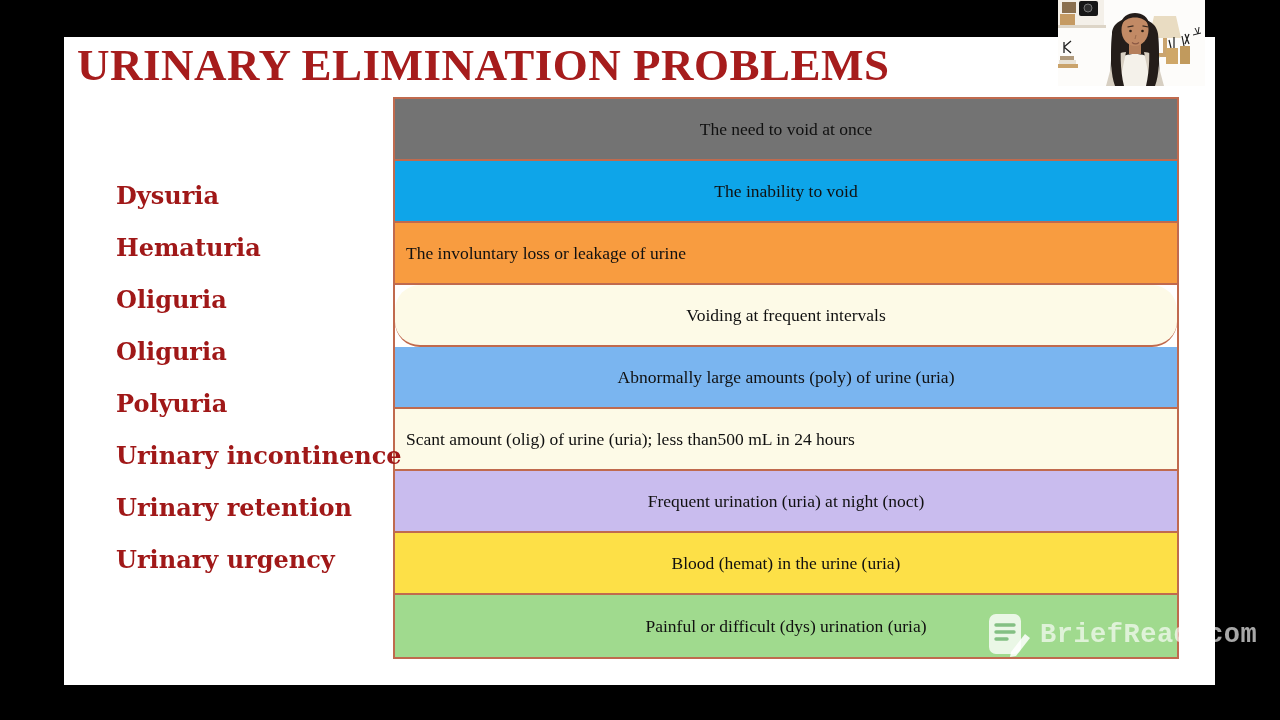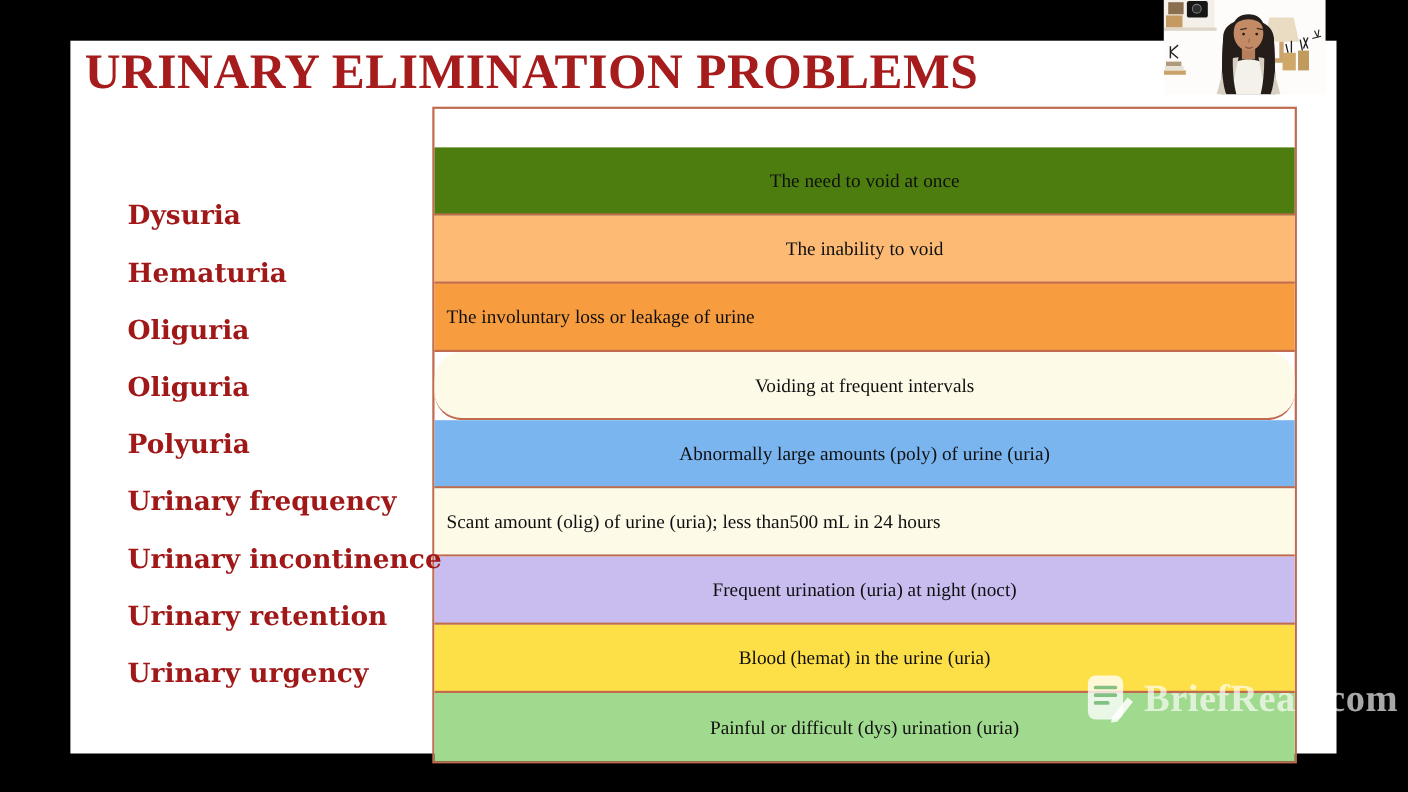--- a/index.html
+++ b/index.html
@@ -24,44 +24,43 @@
   .def-row:last-child{border-bottom:none;}
   .def-row.center{justify-content:center;}
   .def-row.left{justify-content:flex-start;}
   
   .webcam{position:absolute;left:1058px;top:0;width:147px;height:86px;z-index:5;
           background:#fdfcfa;overflow:hidden;}
   
   .watermark{position:absolute;left:985px;top:612px;z-index:6;display:flex;
              align-items:center;gap:9px;pointer-events:none;}
   .watermark svg{display:block;}
-  .watermark-label{font-family:Liberation Serif, serif;font-weight:700;
-                   font-size:35px;color:rgba(255,255,255,.66);letter-spacing:.5px;}
+  .watermark-label{font-family:Liberation Mono, monospace;font-weight:700;
+                   font-size:27px;color:rgba(255,255,255,.66);letter-spacing:.5px;}
 </style>
 </head>
 <body>
 
 <div class="stage">
 
   <div class="slide">
     <h1 class="slide-title" style="color: rgb(166, 28, 28);">URINARY ELIMINATION PROBLEMS</h1>
     <div class="terms" style="color: rgb(160, 24, 24);">
         <div class="term">Dysuria</div>
         <div class="term">Hematuria</div>
         <div class="term">Oliguria</div>
         <div class="term">Oliguria</div>
         <div class="term">Polyuria</div>
-        <div class="term">Urinary frequency</div>
         <div class="term">Urinary incontinence</div>
         <div class="term">Urinary retention</div>
         <div class="term">Urinary urgency</div>
       </div>
     <div class="def-table" style="border-color: rgb(192, 106, 78);">
-        <div class="def-row center" style="background: #4d7c0f; border-color: rgb(192, 106, 78); margin-top: 35px;">The need to void at once</div>
-        <div class="def-row center" style="background: #fdba74; border-color: rgb(192, 106, 78); font-family: Liberation Serif, serif;">The inability to void</div>
+        <div class="def-row center" style="background: #737373; border-color: rgb(192, 106, 78);">The need to void at once</div>
+        <div class="def-row center" style="background: #0ea5e9; border-color: rgb(192, 106, 78); font-family: Liberation Serif, serif;">The inability to void</div>
         <div class="def-row left" style="background: rgb(248, 156, 64); border-color: rgb(192, 106, 78);">The involuntary loss or leakage of urine</div>
         <div class="def-row center" style="background: rgb(253, 250, 231); border-color: rgb(192, 106, 78); border-radius: 25px;">Voiding at frequent intervals</div>
         <div class="def-row center" style="background: rgb(122, 181, 240); border-color: rgb(192, 106, 78);">Abnormally large amounts (poly) of urine (uria)</div>
         <div class="def-row left" style="background: rgb(253, 250, 231); border-color: rgb(192, 106, 78);">Scant amount (olig) of urine (uria); less than500 mL in 24 hours</div>
         <div class="def-row center" style="background: rgb(201, 188, 238); border-color: rgb(192, 106, 78);">Frequent urination (uria) at night (noct)</div>
         <div class="def-row center" style="background: #fde047; border-color: rgb(192, 106, 78);">Blood (hemat) in the urine (uria)</div>
         <div class="def-row center" style="background: rgb(160, 218, 142); border-color: rgb(192, 106, 78);">Painful or difficult (dys) urination (uria)</div>
       </div>
   </div>
 

